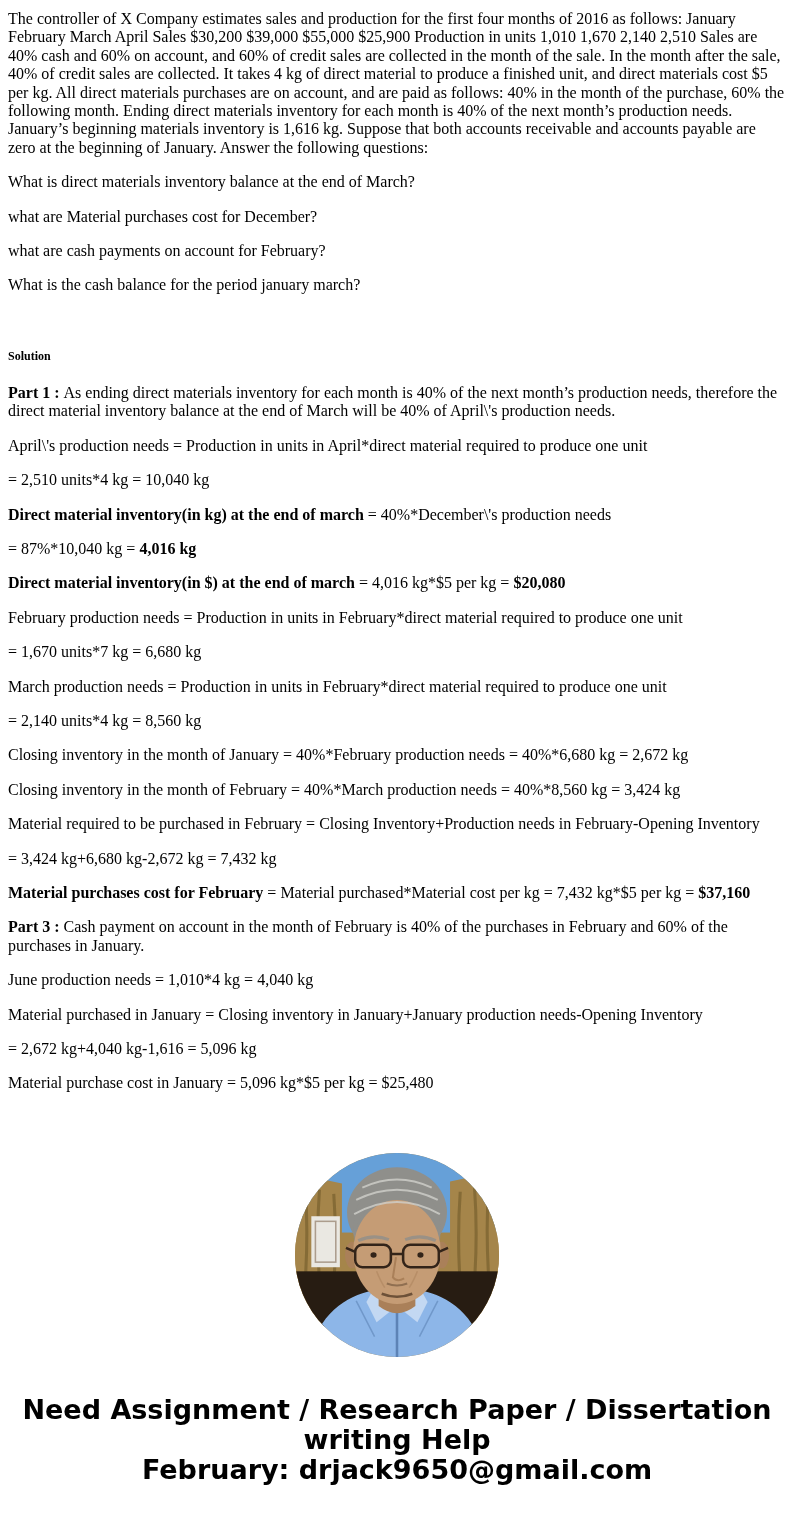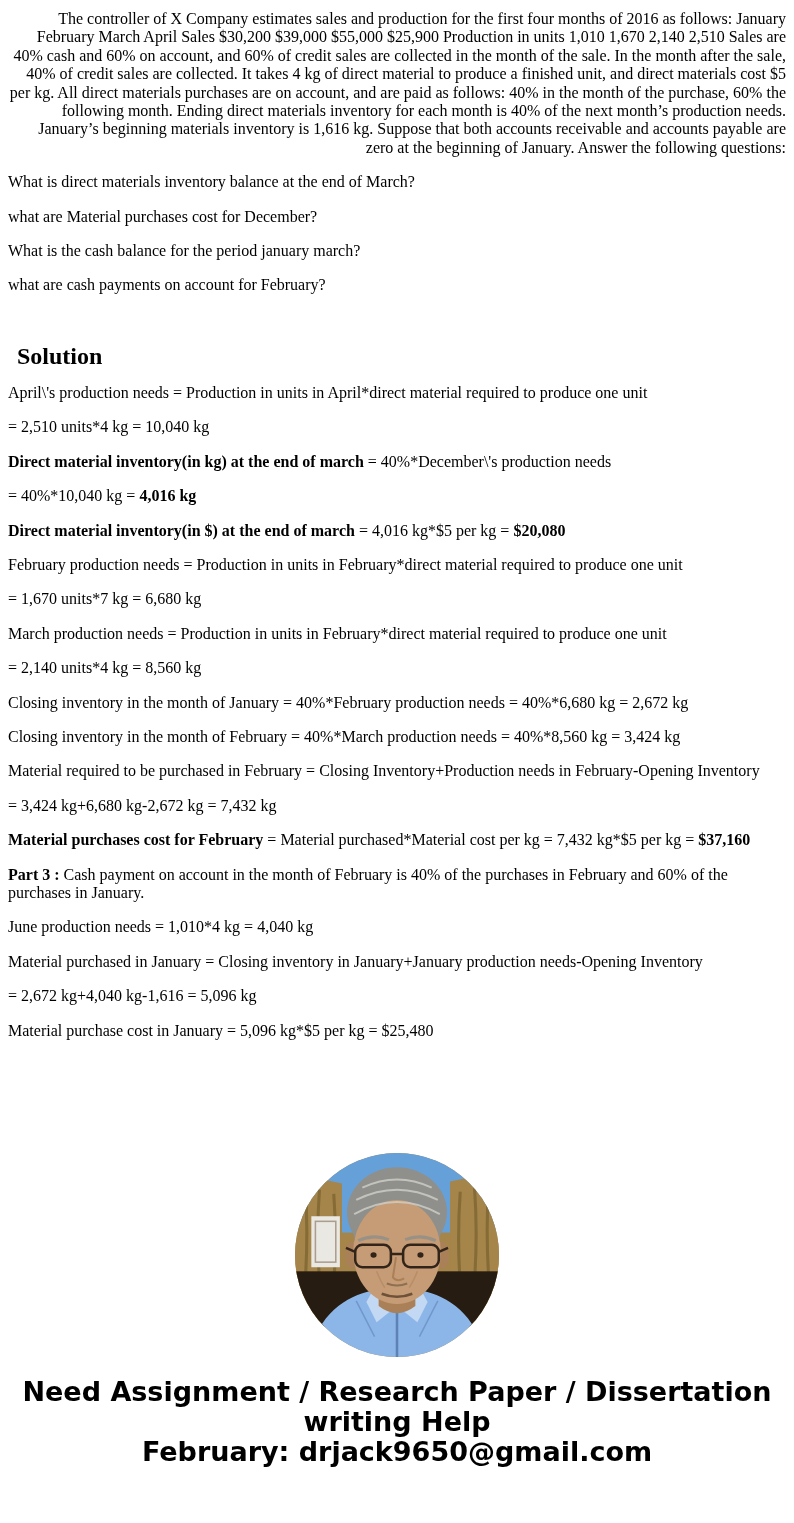--- a/index.html
+++ b/index.html
@@ -17,63 +17,64 @@
   .doc {
     height: 1136px;
     overflow: hidden;
     padding: 0 8px;
   }
   .doc p.para {
     font-size: 16px;
     line-height: 1.15;
     margin: 16px 0;
   }
-  .doc p.para:first-child { margin-top: 10px; text-align: right; }
+  .doc p.para:first-child { margin-top: 10px; }
   .doc p.heading {
-    font-size: 24px;
+    font-size: 12px;
     line-height: 23px;
     font-weight: bold;
-    margin: 16px 9px;
+    margin: 16px 0;
   }
   .doc span.b { font-weight: bold; }
   .avatar-wrap {
     width: 204px;
     height: 204px;
     margin: 17px auto 0;
     border-radius: 50%;
     overflow: hidden;
     display: block;
   }
   .avatar-wrap svg { display: block; }
   .footer {
-    margin-top: 20px;
+    margin-top: 38px;
     text-align: center;
     font-family: "DejaVu Sans", "Liberation Sans", sans-serif;
     font-weight: bold;
     font-size: 27px;
     line-height: 30px;
     color: #000;
   }
   .footer p { margin: 0; padding: 0 20px; }
 </style>
 </head>
 <body>
 
 <div class="doc">
     <p class="para"><span>The controller of X Company estimates sales and production for the first four months of 2016 as follows: January February March April Sales $30,200 $39,000 $55,000 $25,900 Production in units 1,010 1,670 2,140 2,510 Sales are 40% cash and 60% on account, and 60% of credit sales are collected in the month of the sale. In the month after the sale, 40% of credit sales are collected. It takes 4 kg of direct material to produce a finished unit, and direct materials cost $5 per kg. All direct materials purchases are on account, and are paid as follows: 40% in the month of the purchase, 60% the following month. Ending direct materials inventory for each month is 40% of the next month’s production needs. January’s beginning materials inventory is 1,616 kg. Suppose that both accounts receivable and accounts payable are zero at the beginning of January. Answer the following questions:</span></p>
     <p class="para"><span>What is direct materials inventory balance at the end of March?</span></p>
     <p class="para"><span>what are Material purchases cost for December?</span></p>
+    <p class="para"><span>what are cash payments on account for February?</span></p>
     <p class="para"><span>What is the cash balance for the period january march?</span></p>
-    <p class="para"><span>what are cash payments on account for February?</span></p>
     <p class="para">&nbsp;</p>
     <p class="heading"><span class="b">Solution</span></p>
+    <p class="para"><span class="b">Part 1 : </span><span>As ending direct materials inventory for each month is 40% of the next month’s production needs, therefore the direct material inventory balance at the end of March will be 40% of April\'s production needs.</span></p>
     <p class="para"><span>April\'s production needs = Production in units in April*direct material required to produce one unit</span></p>
     <p class="para"><span>= 2,510 units*4 kg = 10,040 kg</span></p>
     <p class="para"><span class="b">Direct material inventory(in kg) at the end of march</span><span> = 40%*December\'s production needs</span></p>
-    <p class="para"><span>= 40%*10,040 kg = </span><span class="b">4,016 kg</span></p>
+    <p class="para"><span>= 87%*10,040 kg = </span><span class="b">4,016 kg</span></p>
     <p class="para"><span class="b">Direct material inventory(in $) at the end of march</span><span> = 4,016 kg*$5 per kg = </span><span class="b">$20,080</span></p>
     <p class="para"><span>February production needs = Production in units in February*direct material required to produce one unit</span></p>
     <p class="para"><span>= 1,670 units*7 kg = 6,680 kg</span></p>
     <p class="para"><span>March production needs = Production in units in February*direct material required to produce one unit</span></p>
     <p class="para"><span>= 2,140 units*4 kg = 8,560 kg</span></p>
     <p class="para"><span>Closing inventory in the month of January = 40%*February production needs = 40%*6,680 kg = 2,672 kg</span></p>
     <p class="para"><span>Closing inventory in the month of February = 40%*March production needs = 40%*8,560 kg = 3,424 kg</span></p>
     <p class="para"><span>Material required to be purchased in February = Closing Inventory+Production needs in February-Opening Inventory</span></p>
     <p class="para"><span>= 3,424 kg+6,680 kg-2,672 kg = 7,432 kg</span></p>
     <p class="para"><span class="b">Material purchases cost for February</span><span> = Material purchased*Material cost per kg = 7,432 kg*$5 per kg = </span><span class="b">$37,160</span></p>

